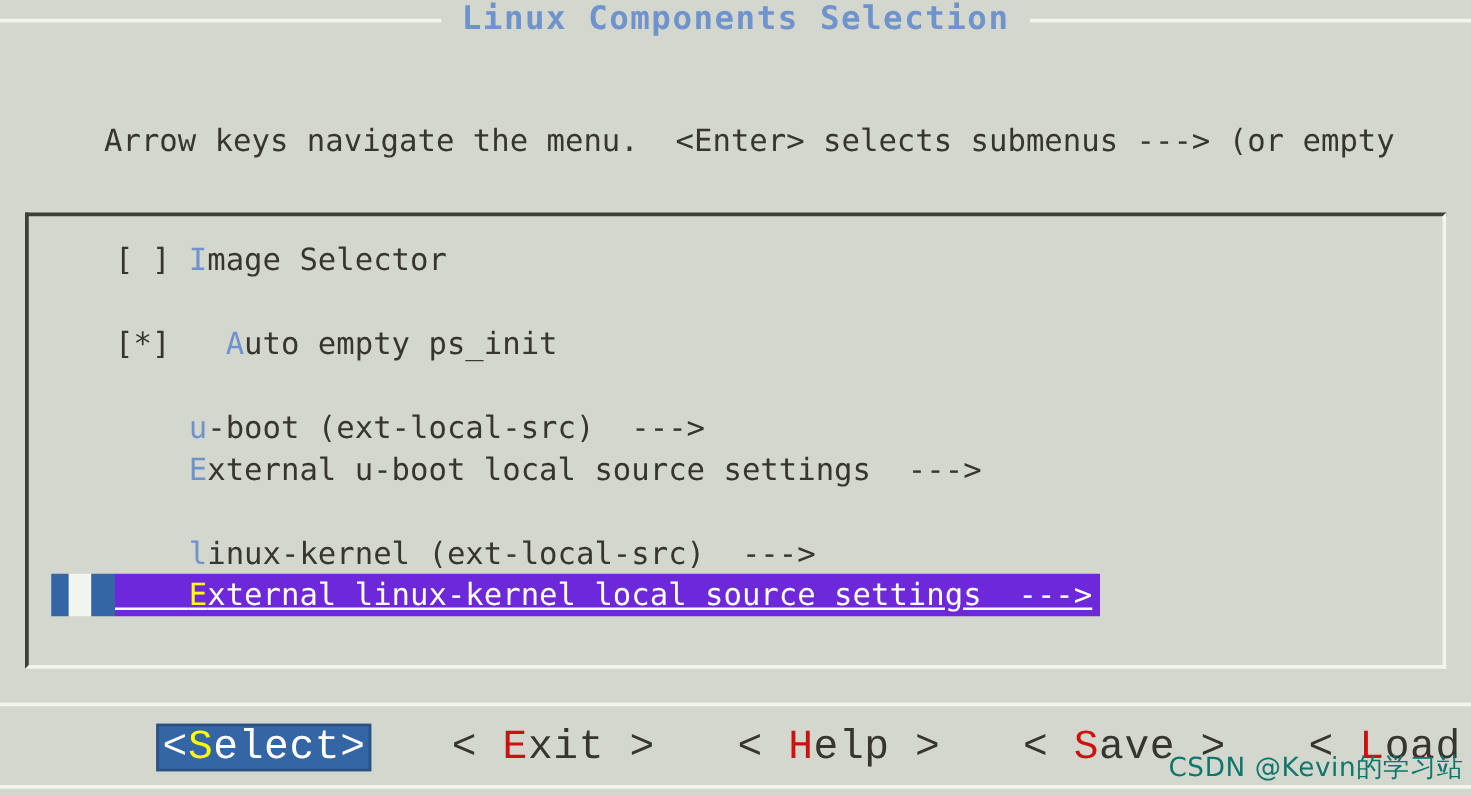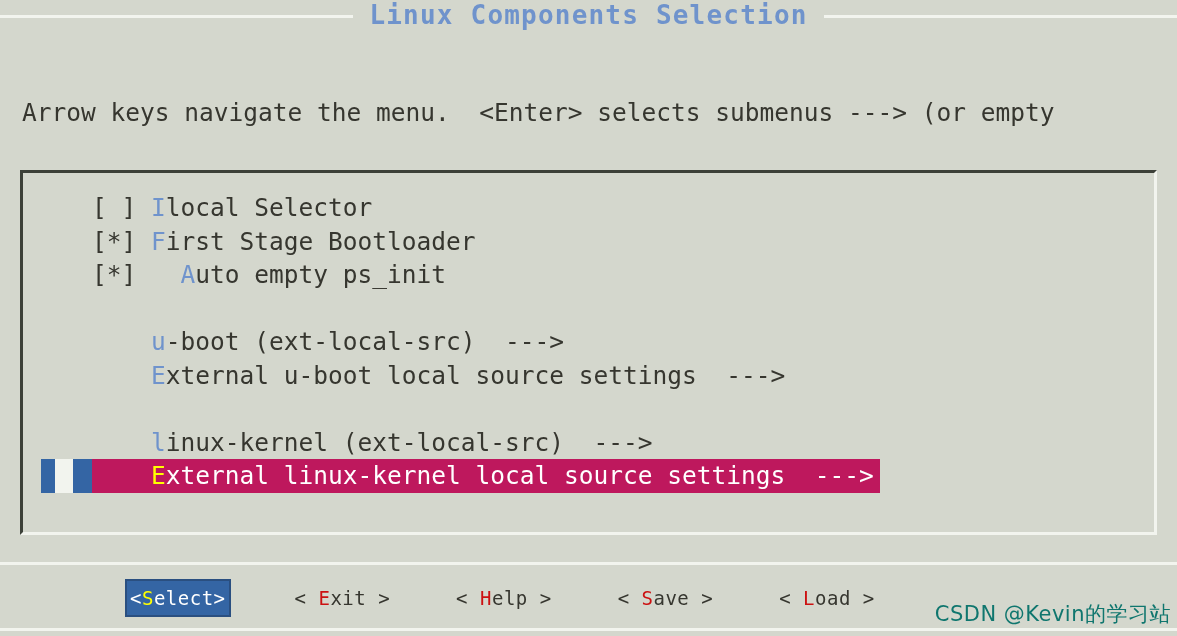--- a/index.html
+++ b/index.html
@@ -16,20 +16,21 @@
     position: relative;
   }
 
   
   #screen {
     position: relative;
     width: 1177px;
     height: 636px;
     background: #d4d7cd;
     box-sizing: border-box;
+    text-align: center;
   }
 
   
   .titlebar {
     position: absolute;
     top: 0;
     left: 0;
     width: 1177px;
     height: 30px;
     display: flex;
@@ -113,23 +114,24 @@
     white-space: pre;
     padding-left: 0px;
   }
 
   
   .hk      { color: #6f93cc; }
   .sel .hk { color: #ffff00; }
 
   
   .menurow.sel .rowtext {
-    background: #be185d;
+    background: #6d28d9;
     color: #ffffff;
     padding-right: 6px;
+    text-decoration: underline;
   }
   .menurow.sel .scrollbar {
     position: absolute;
     left: 18px;
     top: 0;
     width: 14px;
     height: 33.5px;
     background: #3465a4;
   }
   .menurow.sel .scrollgap {
@@ -153,26 +155,27 @@
   .buttonbar {
     position: absolute;
     left: 0;
     top: 575px;
     width: 1177px;
     height: 45px;
     display: flex;
     align-items: center;
   }
   .btn {
-    font-size: 19px;
+    font-size: 33px;
     line-height: 34px;
     white-space: pre;
     color: #36362f;
     padding: 0 2px;
     letter-spacing: 0.5px;
+    font-family: Liberation Mono, monospace;
   }
   .btn .bhk { color: #cc1111; }
   .btn.active {
     background: #3465a4;
     color: #ffffff;
     border: 2px solid #2a4f80;
     padding: 0 3px;
   }
   .btn.active .bhk { color: #ffff00; }
 
@@ -216,22 +219,22 @@
 
   <div class="helptext">
     <span class="hline">Arrow keys navigate the menu.  &lt;Enter&gt; selects submenus ---&gt; (or empty</span>
     <span class="hline">submenus ----).  Highlighted letters are hotkeys.  Pressing &lt;Y&gt;</span>
     <span class="hline">includes, &lt;N&gt; excludes, &lt;M&gt; modularizes features.  Press &lt;Esc&gt;&lt;Esc&gt; to</span>
     <span class="hline">exit, &lt;?&gt; for Help, &lt;/&gt; for Search.  Legend: [*] built-in  [ ]</span>
   </div>
 
   <div class="menubox">
     <div class="menulist" id="menulist">
-        <div class="menurow"><div class="gutter"></div><div class="rowtext"><span>[ ] </span><span class="hk">I</span><span>local Selector</span></div></div>
-        <div class="menurow"><div class="gutter"></div><div class="rowtext"><span>[*] </span><span class="hk">F</span><span>irst Stage Bootloader</span></div></div>
+        <div class="menurow"><div class="gutter"></div><div class="rowtext"><span>[ ] </span><span class="hk">I</span><span>mage Selector</span></div></div>
+        <div class="menurow"><div class="gutter"></div></div>
         <div class="menurow"><div class="gutter"></div><div class="rowtext"><span>[*]   </span><span class="hk">A</span><span>uto empty ps_init</span></div></div>
         <div class="menurow"><div class="gutter"></div></div>
         <div class="menurow"><div class="gutter"></div><div class="rowtext"><span>    </span><span class="hk">u</span><span>-boot (ext-local-src)  ---&gt;</span></div></div>
         <div class="menurow"><div class="gutter"></div><div class="rowtext"><span>    </span><span class="hk">E</span><span>xternal u-boot local source settings  ---&gt;</span></div></div>
         <div class="menurow"><div class="gutter"></div></div>
         <div class="menurow"><div class="gutter"></div><div class="rowtext"><span>    </span><span class="hk">l</span><span>inux-kernel (ext-local-src)  ---&gt;</span></div></div>
         <div class="menurow sel"><div class="gutter"><div class="scrollbar"></div><div class="scrollgap"></div><div class="selpad"></div></div><div class="rowtext"><span>    </span><span class="hk">E</span><span>xternal linux-kernel local source settings  ---&gt;</span></div></div>
       </div>
   </div>
 

